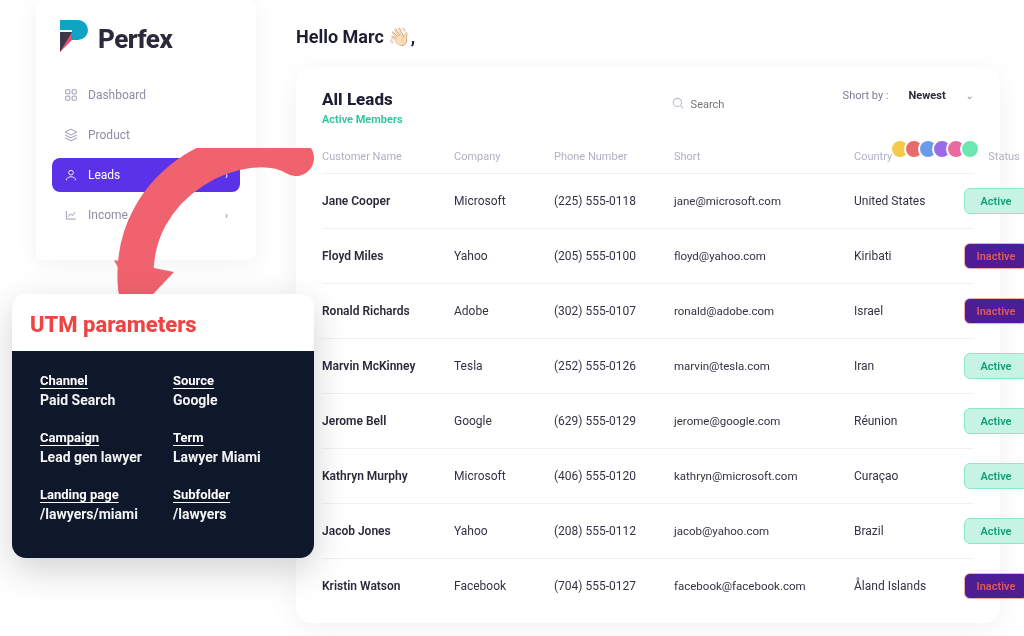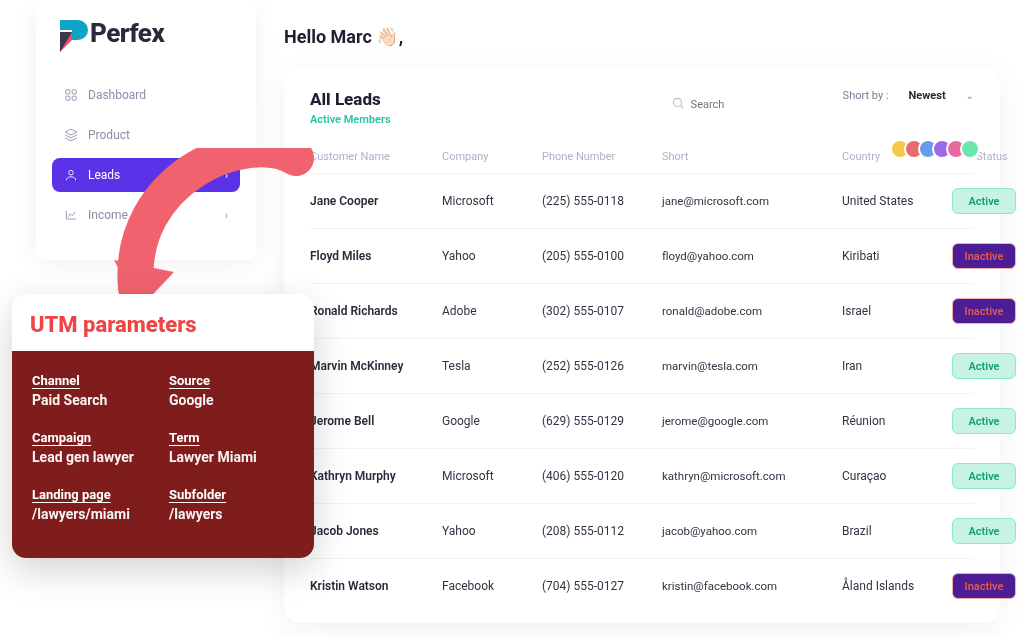--- a/index.html
+++ b/index.html
@@ -1,31 +1,31 @@
 <!DOCTYPE html>
 <html><head>
 <meta charset="utf-8">
 <style>
 * { margin: 0; padding: 0; box-sizing: border-box; font-family: -apple-system, BlinkMacSystemFont, 'Segoe UI', Roboto, sans-serif; }
 body { background: #fff; width: 1024px; height: 636px; overflow: hidden; position: relative; }
 
 .sidebar { position: absolute; left: 36px; top: 0; width: 220px; background: #fff; box-shadow: 0 4px 24px rgba(0,0,0,0.06); border-radius: 8px; padding: 18px 0 28px 0; }
-.logo { display: flex; align-items: flex-start; padding: 0 18px 16px 18px; }
+.logo { display: flex; align-items: flex-end; padding: 0 18px 16px 18px; gap: 8px; }
 .logo-mark { width: 36px; height: 36px; position: relative; }
 .logo-mark svg { width: 100%; height: 100%; }
 .logo-text { font-size: 26px; font-weight: 800; color: #2a2a3a; letter-spacing: -0.5px; }
 
 .nav { padding: 8px 16px 0 16px; display: flex; flex-direction: column; gap: 6px; }
 .nav-item { display: flex; align-items: center; padding: 10px 12px; border-radius: 8px; font-size: 12px; color: #8d8da8; cursor: pointer; gap: 10px; text-align: center; }
 .nav-item.active { background: #5c32e8; color: #fff; }
 .nav-item .chev { margin-left: auto; font-size: 10px; }
 .nav-icon { width: 14px; height: 14px; display: inline-flex; align-items: center; justify-content: center; }
 .nav-icon svg { width: 14px; height: 14px; stroke: currentColor; fill: none; stroke-width: 1.5; }
 
-.main { position: absolute; left: 284px; top: 26px; right: 24px; }
+.main { position: absolute; left: 296px; top: 26px; right: 24px; }
 .hello { font-size: 18px; font-weight: 700; color: #1f1f33; margin-bottom: 20px; }
 .hello .wave { font-size: 18px; }
 
 .card { background: #fff; border-radius: 16px; box-shadow: 0 6px 30px rgba(0,0,0,0.06); padding: 22px 26px 10px 26px; }
 .card-head { display: flex; align-items: flex-start; }
 .card-title { display: flex; flex-direction: column; gap: 4px; }
 .card-title h2 { font-size: 17px; font-weight: 800; color: #1f1f33; }
 .subtitle { font-size: 11px; color: #27c5a0; font-weight: 600; }
 
 .search-box { margin-left: auto; display: flex; align-items: center; background: transparent; border-radius: 8px; padding: 6px 10px; width: 170px; gap: 6px; color: #bfbfd0; }
@@ -47,21 +47,21 @@
 .row .name { font-weight: 600; color: #2a2a3a; }
 .row .phone { color: #333344; }
 .row .email { color: #333344; font-size: 11.5px; }
 .badge { display: inline-flex; align-items: center; justify-content: center; width: 64px; height: 26px; border-radius: 6px; font-size: 11px; font-weight: 600; }
 .badge.active { background: #c6f3e3; color: #0f9f77; border: 1px solid #8be9c9; }
 .badge.inactive { background: #4c1d95; color: #e05a5a; border: 1px solid #f3b0aa; }
 
 
 .popup { position: absolute; left: 12px; top: 294px; width: 302px; background: #fff; border-radius: 14px; box-shadow: 0 12px 36px rgba(0,0,0,0.18); overflow: hidden; }
 .popup-head { padding: 18px 18px 14px 18px; font-size: 22px; font-weight: 800; color: #ef4444; }
-.popup-body { background: #7f1d1d; color: #fff; padding: 22px 20px 36px 20px; display: grid; grid-template-columns: 1fr 1fr; row-gap: 22px; column-gap: 12px; }
+.popup-body { background: #0f172a; color: #fff; padding: 22px 20px 36px 28px; display: grid; grid-template-columns: 1fr 1fr; row-gap: 22px; column-gap: 12px; }
 .pfield .lab { font-size: 13px; font-weight: 700; text-decoration: underline; text-underline-offset: 3px; margin-bottom: 4px; }
 .pfield .val { font-size: 14px; font-weight: 700; opacity: 0.95; }
 
 
 .arrow { position: absolute; left: 96px; top: 148px; width: 220px; height: 200px; pointer-events: none; }
 .arrow svg { width: 100%; height: 100%; }
 </style>
 </head>
 <body>
 
@@ -220,21 +220,21 @@
           <div>Yahoo</div>
           <div class="phone">(208) 555-0112</div>
           <div class="email">jacob@yahoo.com</div>
           <div>Brazil</div>
           <div><span class="badge active">Active</span></div>
         </div>
         <div class="row">
           <div class="name">Kristin Watson</div>
           <div>Facebook</div>
           <div class="phone">(704) 555-0127</div>
-          <div class="email">kristin@facebook.com</div>
+          <div class="email">facebook@facebook.com</div>
           <div>Åland Islands</div>
           <div><span class="badge inactive">Inactive</span></div>
         </div>
       </div>
   </div>
 </div>
 
 <div class="arrow">
   <svg viewBox="0 0 220 200">
     <path d="M200 10 C 150 -20, 30 30, 40 140" stroke="#f0626e" stroke-width="36" fill="none" stroke-linecap="round"></path>

